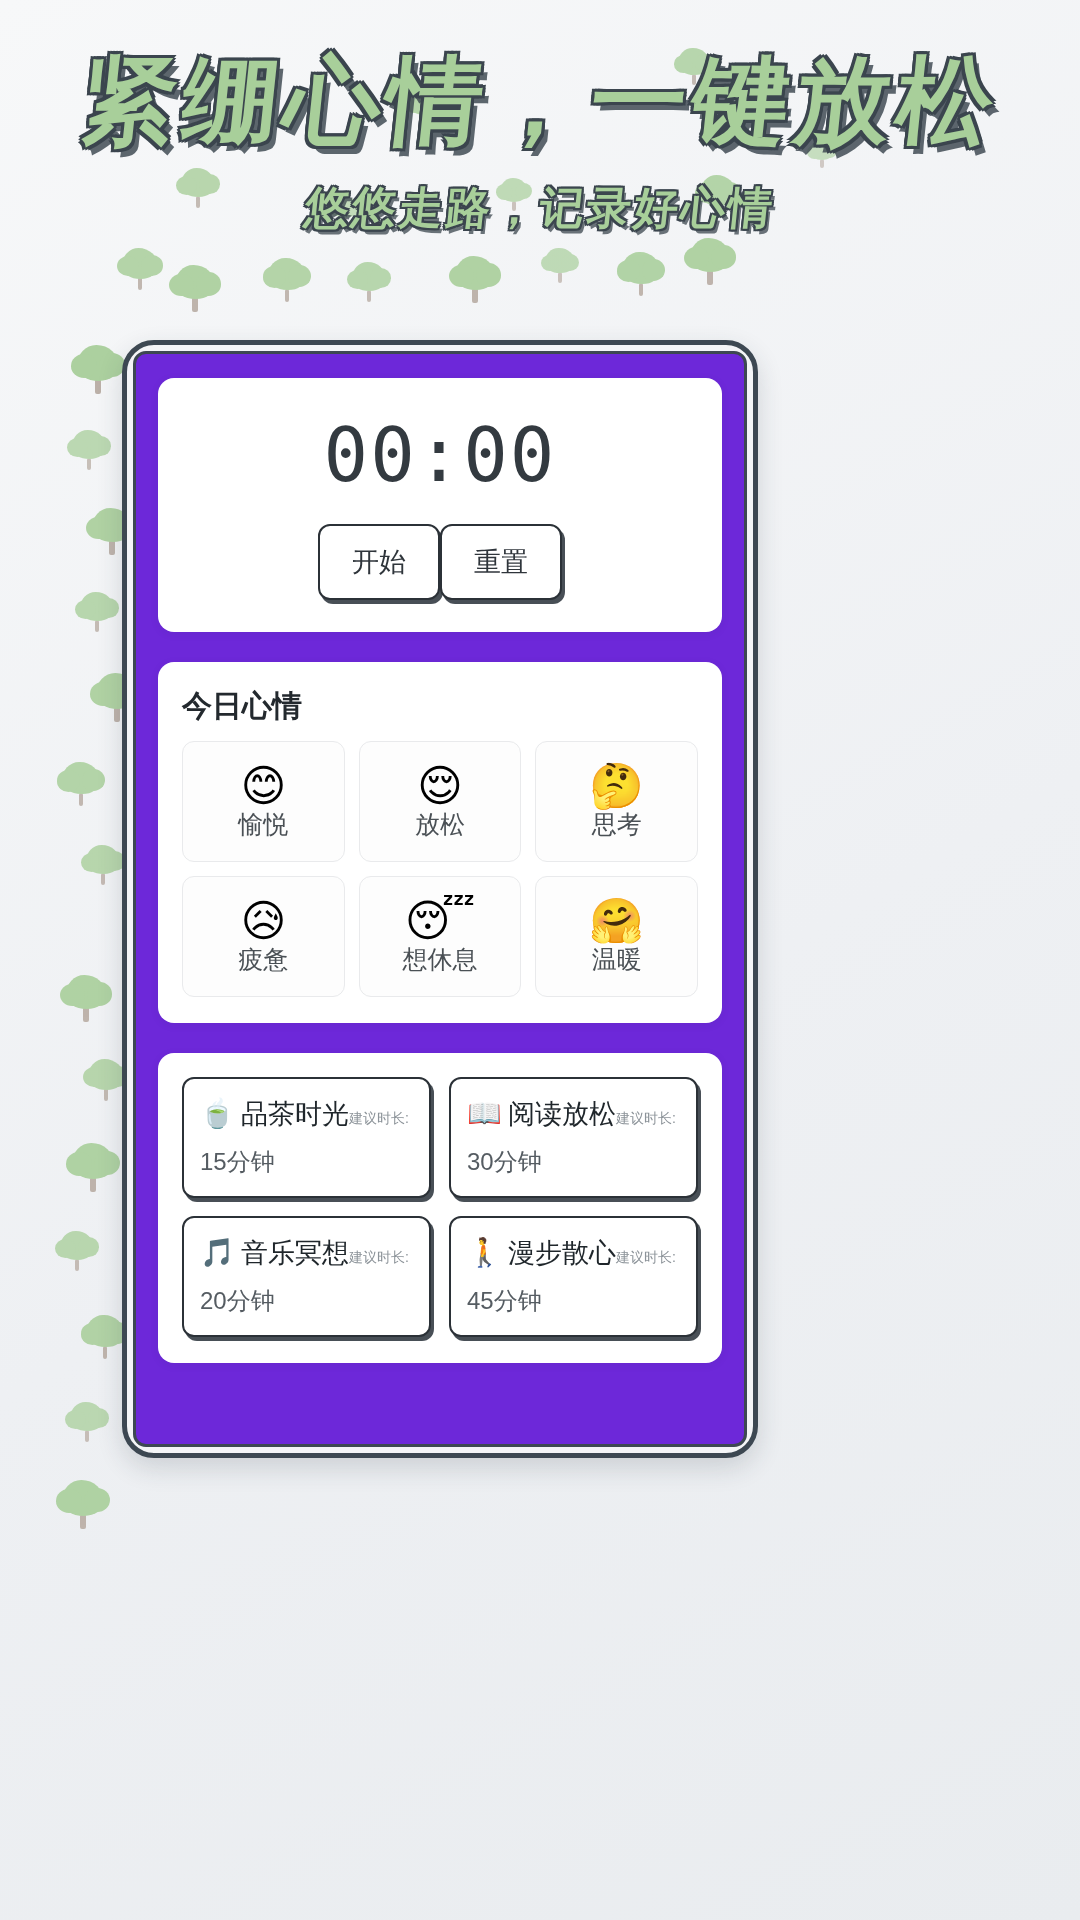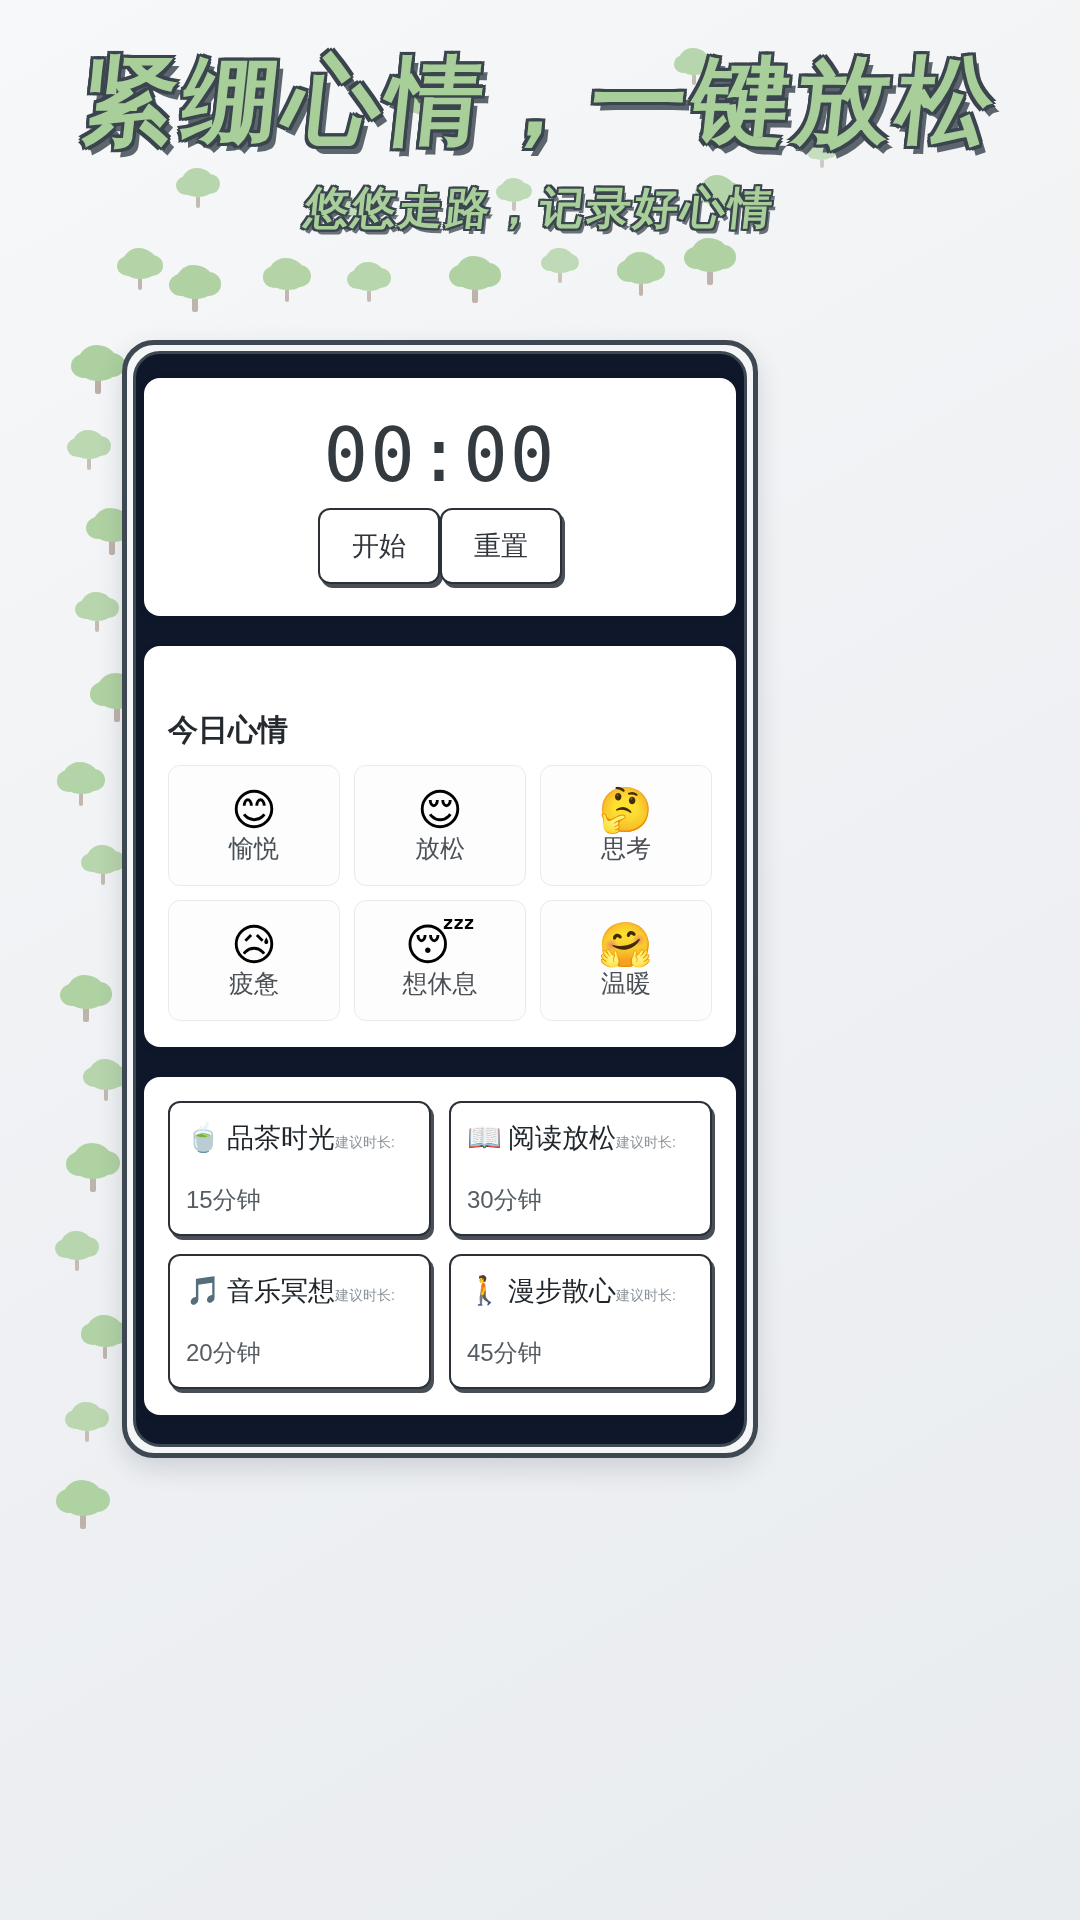--- a/index.html
+++ b/index.html
@@ -113,23 +113,23 @@
     border: 5px solid #3d4852;
     border-radius: 32px;
     padding: 6px;
     background: #f4f5f7;
     box-shadow: 0 10px 26px rgba(40,50,60,0.16);
   }
   #phone-screen {
     width: 100%;
     height: 100%;
     border: 3px solid #3d4852;
-    border-radius: 27px;
-    background: #0f172a;
-    padding: 24px 8px;
+    border-radius: 13px;
+    background: #6d28d9;
+    padding: 24px 22px;
     overflow: hidden;
   }
 
   .card {
     background: #ffffff;
     border-radius: 16px;
     box-shadow: 0 2px 10px rgba(30,40,50,0.07);
   }
 
   
@@ -138,21 +138,21 @@
     text-align: center;
   }
   #timer-display {
     font-family: "DejaVu Sans Mono", "Liberation Mono", monospace;
     font-size: 74px;
     font-weight: 400;
     color: #333a40;
     letter-spacing: 2px;
   }
   #timer-buttons {
-    margin-top: 10px;
+    margin-top: 26px;
     display: flex;
     justify-content: center;
   }
   .timer-btn {
     min-width: 122px;
     padding: 18px 26px;
     font-size: 27px;
     font-family: inherit;
     color: #2f353b;
     background: #ffffff;
@@ -165,21 +165,20 @@
   
   #mood-card, #suggest-card {
     margin-top: 30px;
     padding: 24px 24px 26px 24px;
   }
   .section-title {
     font-size: 30px;
     font-weight: 700;
     color: #23292e;
     margin-bottom: 14px;
-    margin-top: 40px;
   }
 
   
   #mood-grid {
     display: grid;
     grid-template-columns: repeat(3, 1fr);
     gap: 14px;
   }
   .mood-item {
     background: #fdfdfd;
@@ -215,21 +214,21 @@
     cursor: pointer;
   }
   .suggest-head {
     display: flex;
     align-items: baseline;
     flex-wrap: wrap;
   }
   .suggest-emoji { font-size: 28px; line-height: 1; margin-right: 6px; }
   .suggest-name  { font-size: 27px; font-weight: 400; color: #1f262b; }
   .suggest-meta  { font-size: 14px; color: #8c9399; }
-  .suggest-dur   { display: block; margin-top: 28px; font-size: 24px; color: #555c62; }
+  .suggest-dur   { display: block; margin-top: 14px; font-size: 24px; color: #555c62; }
 </style>
 </head>
 <body>
 
 <div id="tree-layer">
     <div class="tree" style="left: 77px; top: 345px; width: 42px; height: 49.56px; opacity: 0.95;">
       <div class="crown"></div>
       <div class="trunk"></div>
     </div>
     <div class="tree" style="left: 72px; top: 430px; width: 34px; height: 40.12px; opacity: 0.75;">

